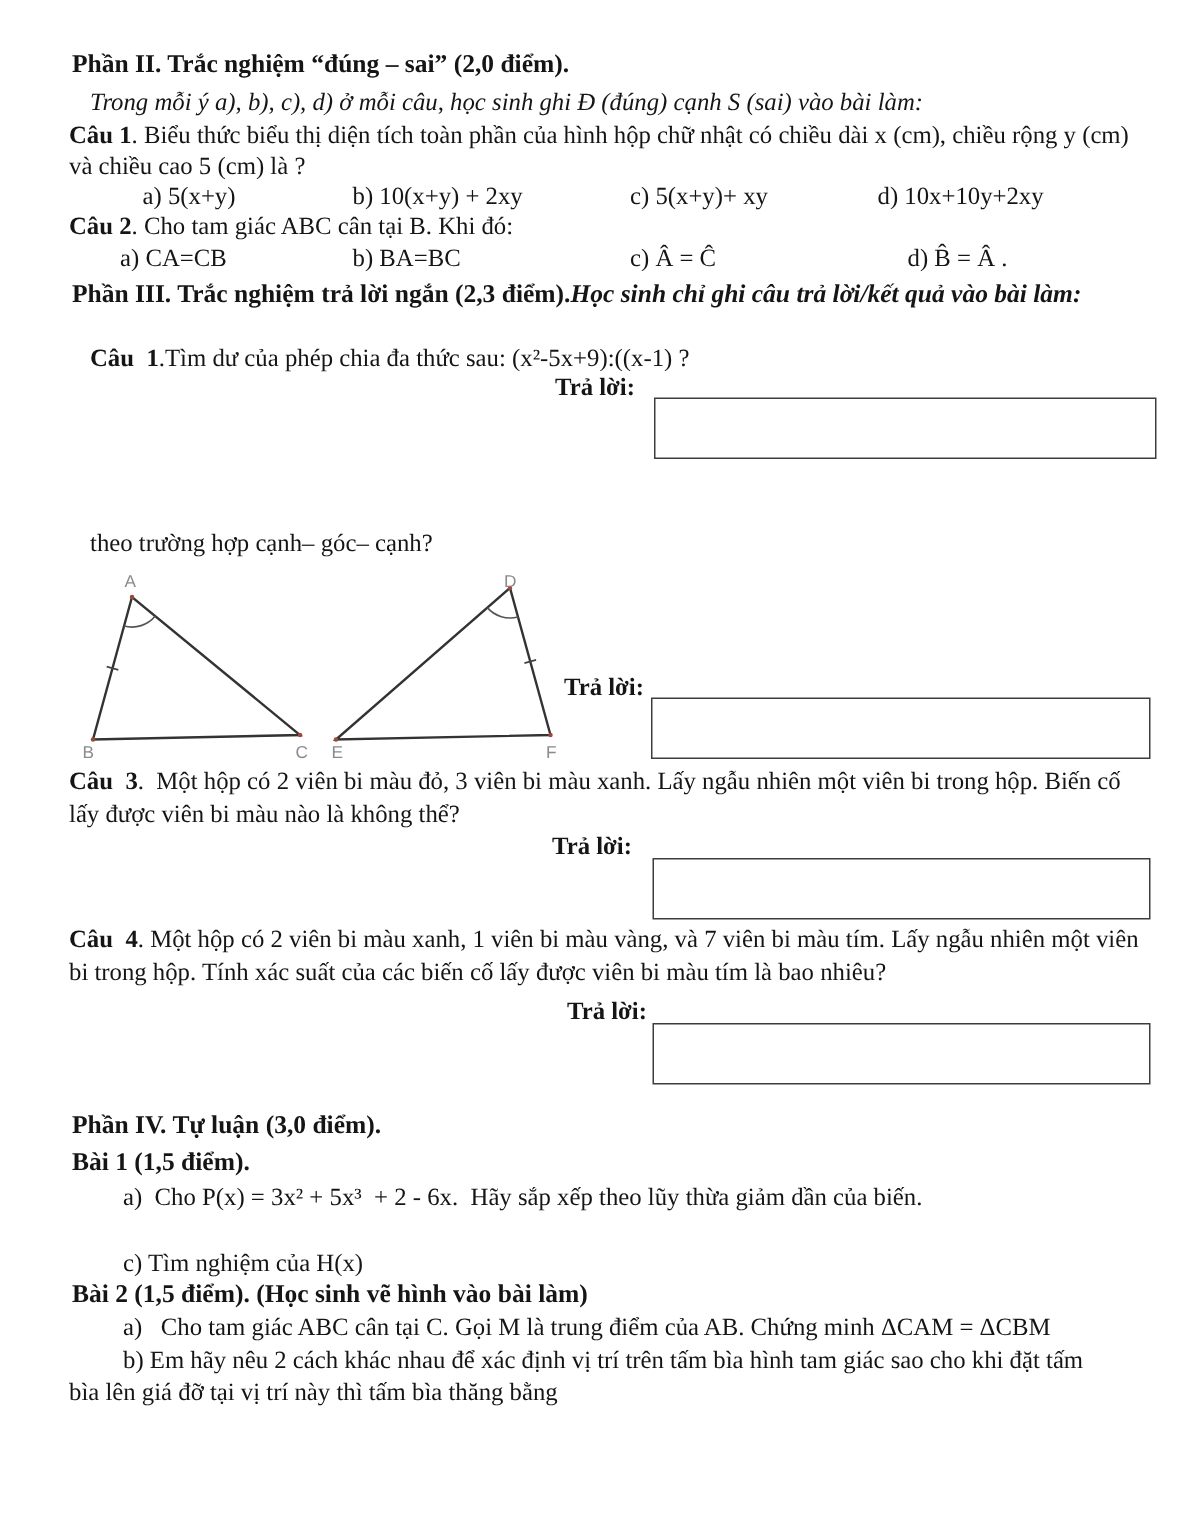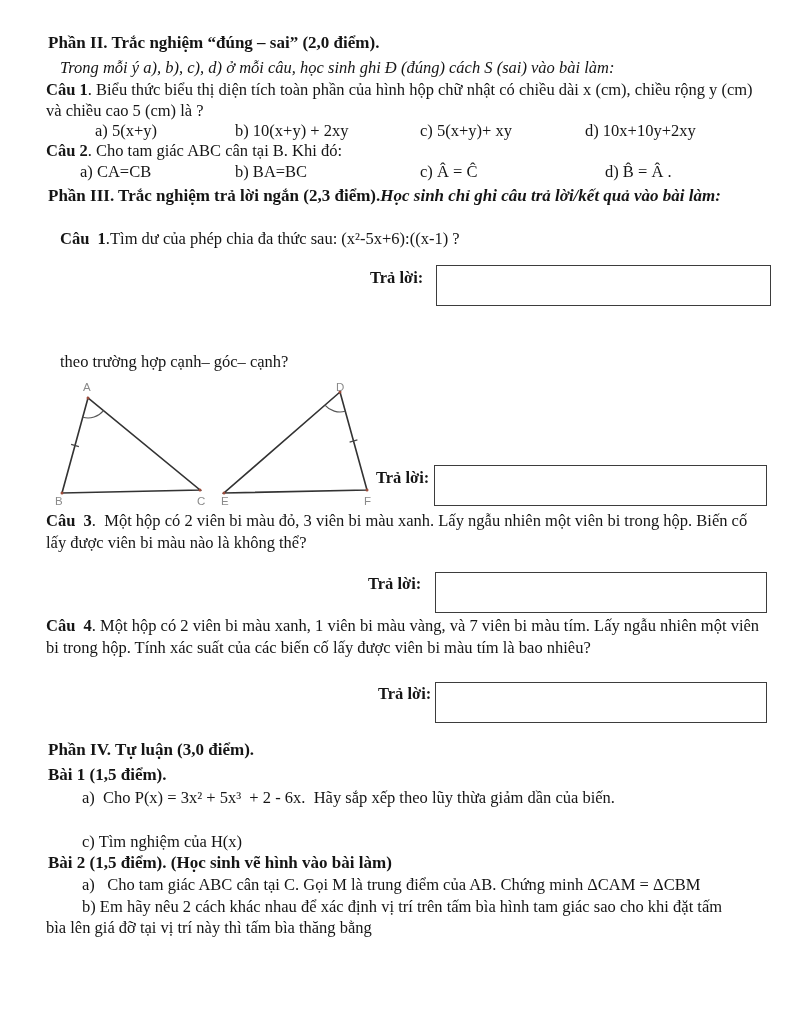--- a/index.html
+++ b/index.html
@@ -2,53 +2,53 @@
 <html><head>
 <meta charset="utf-8">
 <style>
   html,body{margin:0;padding:0;background:#ffffff;}
   .page{
     position:relative;width:792px;height:1024px;background:#ffffff;overflow:hidden;
     font-family:"Liberation Serif","DejaVu Serif",serif;color:#151515;
   }
   .ln{position:absolute;white-space:pre;font-size:16.5px;line-height:1.18;}
   .hd{font-size:17px;font-weight:bold;}
-  .b{font-weight:bold;margin-top:20px;}
+  .b{font-weight:bold;}
   .i{font-style:italic;}
   .bi{font-weight:bold;font-style:italic;}
   .ansbox{position:absolute;border:1.5px solid #3d3d3d;background:#ffffff;}
   .figwrap{position:absolute;}
   svg text{font-family:"Liberation Sans","DejaVu Sans",sans-serif;font-size:11.5px;fill:#8a8a8a;}
 </style>
 </head>
 <body>
 
 <div class="page">
 
   <div class="ln hd" style="left:48px;top:33px">Phần II. Trắc nghiệm “đúng – sai” (2,0 điểm).</div>
-  <div class="ln i" style="left:60px;top:58px">Trong mỗi ý a), b), c), d) ở mỗi câu, học sinh ghi Đ (đúng) cách S (sai) vào bài làm:</div>
+  <div class="ln i" style="left:60px;top:58px">Trong mỗi ý a), b), c), d) ở mỗi câu, học sinh ghi Đ (đúng) cạnh S (sai) vào bài làm:</div>
 
   <div class="ln" style="left:46px;top:80px"><span class="b">Câu 1</span><span>. Biểu thức biểu thị diện tích toàn phần của hình hộp chữ nhật có chiều dài x (cm), chiều rộng y (cm)</span></div>
   <div class="ln" style="left:46px;top:101px">và chiều cao 5 (cm) là ?</div>
 
   <div class="ln" style="left:95px;top:121px">a) 5(x+y)</div>
   <div class="ln" style="left:235px;top:121px">b) 10(x+y) + 2xy</div>
   <div class="ln" style="left:420px;top:121px">c) 5(x+y)+ xy</div>
   <div class="ln" style="left:585px;top:121px">d) 10x+10y+2xy</div>
 
   <div class="ln" style="left:46px;top:141px"><span class="b">Câu 2</span><span>. Cho tam giác ABC cân tại B. Khi đó:</span></div>
 
   <div class="ln" style="left:80px;top:162px">a) CA=CB</div>
   <div class="ln" style="left:235px;top:162px">b) BA=BC</div>
   <div class="ln" style="left:420px;top:162px">c) Â = Ĉ</div>
   <div class="ln" style="left:605px;top:162px">d) B̂ = Â .</div>
 
   <div class="ln" style="left:48px;top:186px"><span class="hd">Phần III. Trắc nghiệm trả lời ngắn (2,3 điểm).</span><span class="bi" style="font-size:17px">Học sinh chỉ ghi câu trả lời/kết quả vào bài làm:</span></div>
 
-  <div class="ln" style="left:60px;top:229px"><span class="b">Câu  1</span><span>.Tìm dư của phép chia đa thức sau: (x²-5x+6):((x-1) ?</span></div>
+  <div class="ln" style="left:60px;top:229px"><span class="b">Câu  1</span><span>.Tìm dư của phép chia đa thức sau: (x²-5x+9):((x-1) ?</span></div>
   <div class="ln b" style="left:370px;top:248px">Trả lời:</div>
   <div class="ansbox" style="left:436px;top:265px;width:333px;height:39px"></div>
 
   <div class="ln" style="left:60px;top:352px">theo trường hợp cạnh– góc– cạnh?</div>
 
   <svg class="figwrap" style="left:46px;top:380px" width="340" height="128" viewBox="0 0 340 128">
 
     <polygon points="42,18 16,113 154,110" fill="none" stroke="#333333" stroke-width="1.6"></polygon>
     <path d="M36.7,37.3 A20,20 0 0 0 57.5,30.7" fill="none" stroke="#555555" stroke-width="1.1"></path>
     <line x1="25.1" y1="64.4" x2="32.9" y2="66.6" stroke="#444444" stroke-width="1.1"></line>

